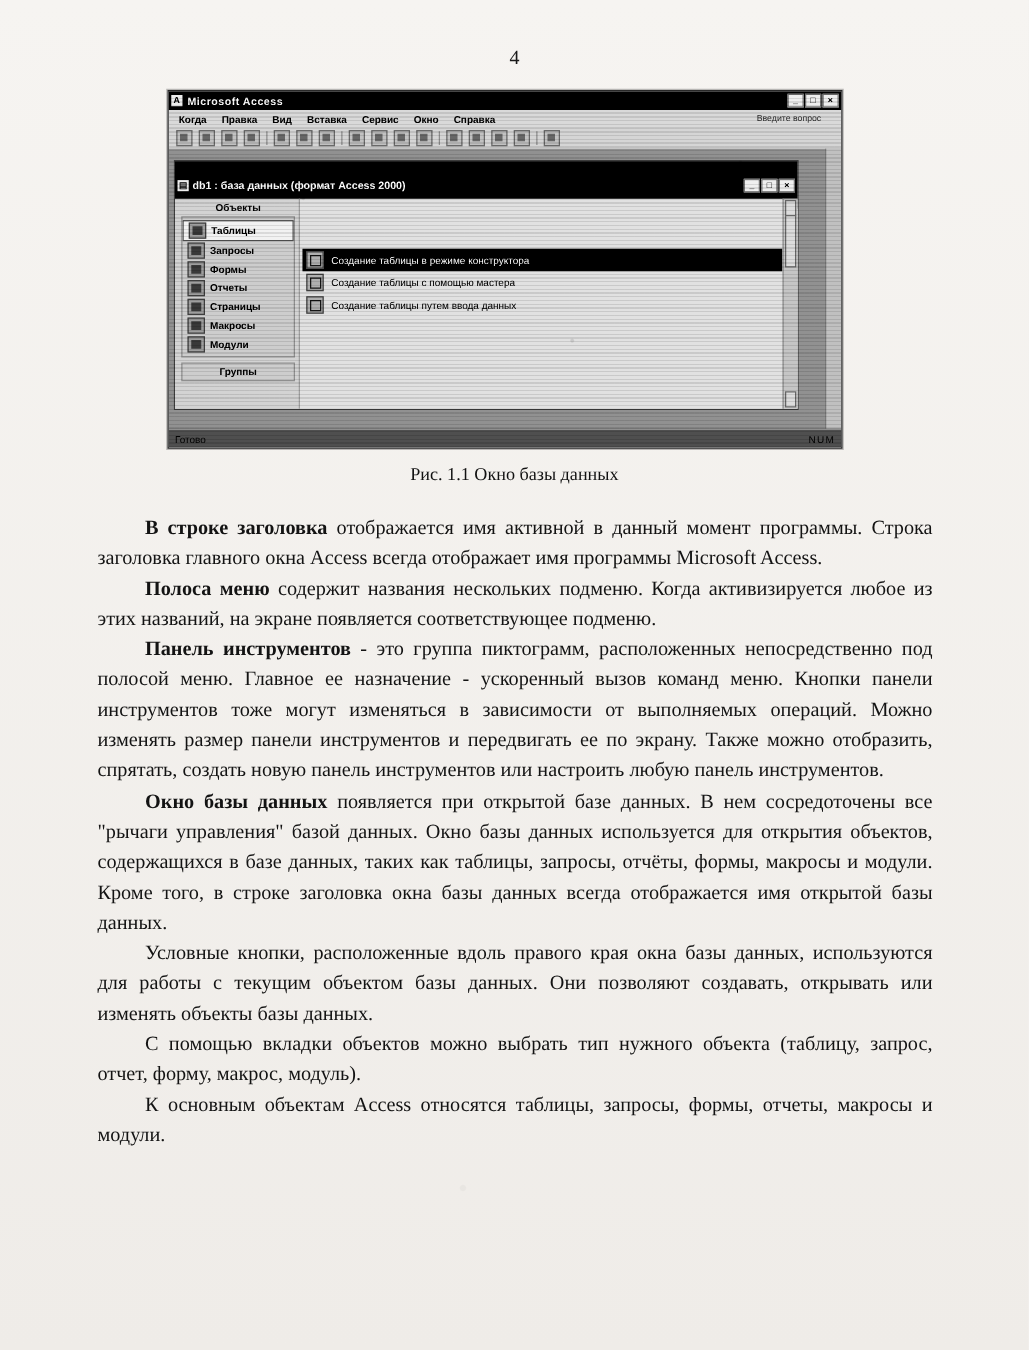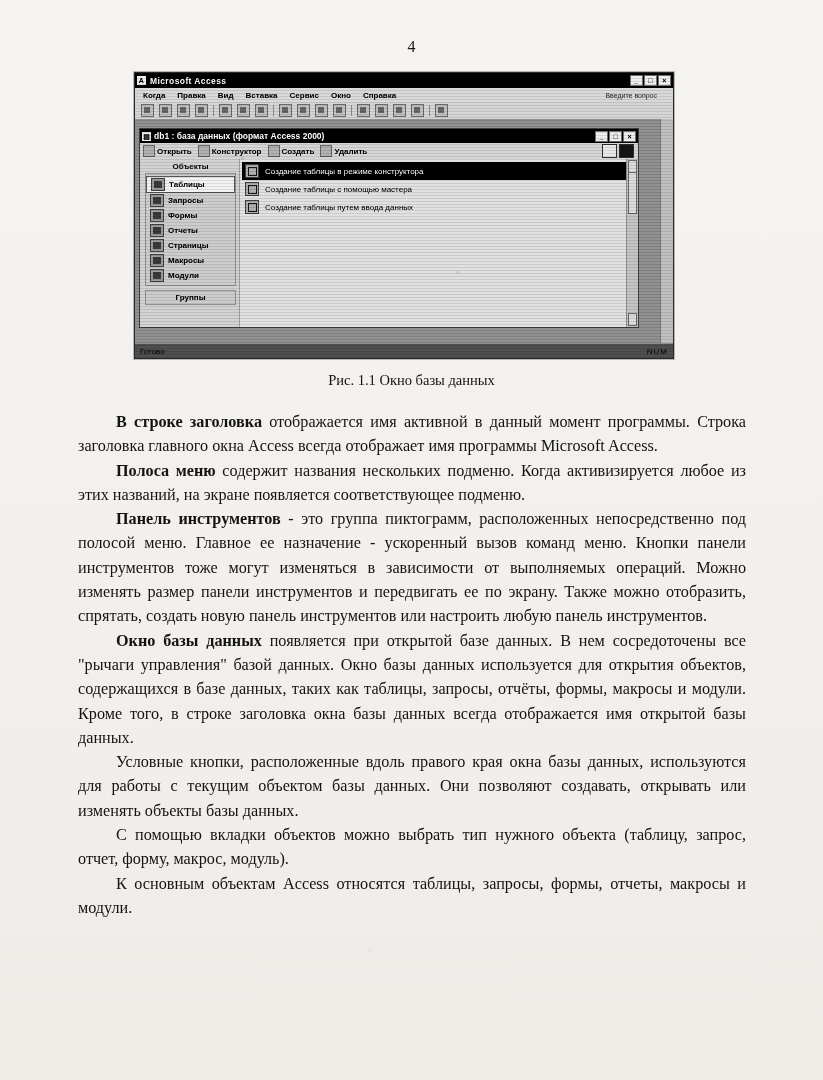--- a/index.html
+++ b/index.html
@@ -95,21 +95,21 @@
     background:#8f8d8a;
   }
 
   
   .db-window{
     position:absolute;left:4px;top:9px;width:498px;height:198px;
     background:#c9c7c3;border:1px solid #4a4a4a;
   }
   .db-titlebar{
     height:14px;background:#141414;color:#ededed;
-    display:flex;align-items:center;gap:3px;padding:0 2px;
+    display:flex;align-items:center;gap:3px;padding:12px 2px;
     font-size:8.5px;font-family:"Liberation Sans",sans-serif;font-weight:bold;
   }
   .db-toolbar{
     height:16px;background:#c6c4c0;border-bottom:1px solid #9a9895;
     display:flex;align-items:center;gap:6px;padding-left:3px;
     font-size:8px;font-family:"Liberation Sans",sans-serif;color:#151515;font-weight:bold;
   }
   .db-tb-item{display:flex;align-items:center;gap:2px;}
   .mini-ico{
     width:10px;height:10px;background:#a9a7a3;border:1px solid #6a6865;
@@ -158,21 +158,21 @@
   }
 
   .list-pane{
     flex:1;background:#cfcdc9;position:relative;padding:3px 0 0 2px;
   }
   .list-row{
     display:flex;align-items:center;gap:6px;
     padding:2px 3px;margin-right:12px;
     font-size:8px;font-family:"Liberation Sans",sans-serif;color:#111;
   }
-  .list-row.selected{background:#0b0b0b;color:#f0f0f0;}
+  .list-row.selected{background:#0b0b0b;color:#f0f0f0;margin-top:37px;}
   .row-ico{
     width:12px;height:12px;background:#a7a5a1;border:1px solid #4e4c49;flex:none;
     position:relative;
   }
   .row-ico::after{
     content:"";position:absolute;left:2px;top:2px;width:7px;height:7px;
     border:1px solid #2b2926;
   }
   .vscroll{
     position:absolute;right:0;top:0;bottom:0;width:11px;

